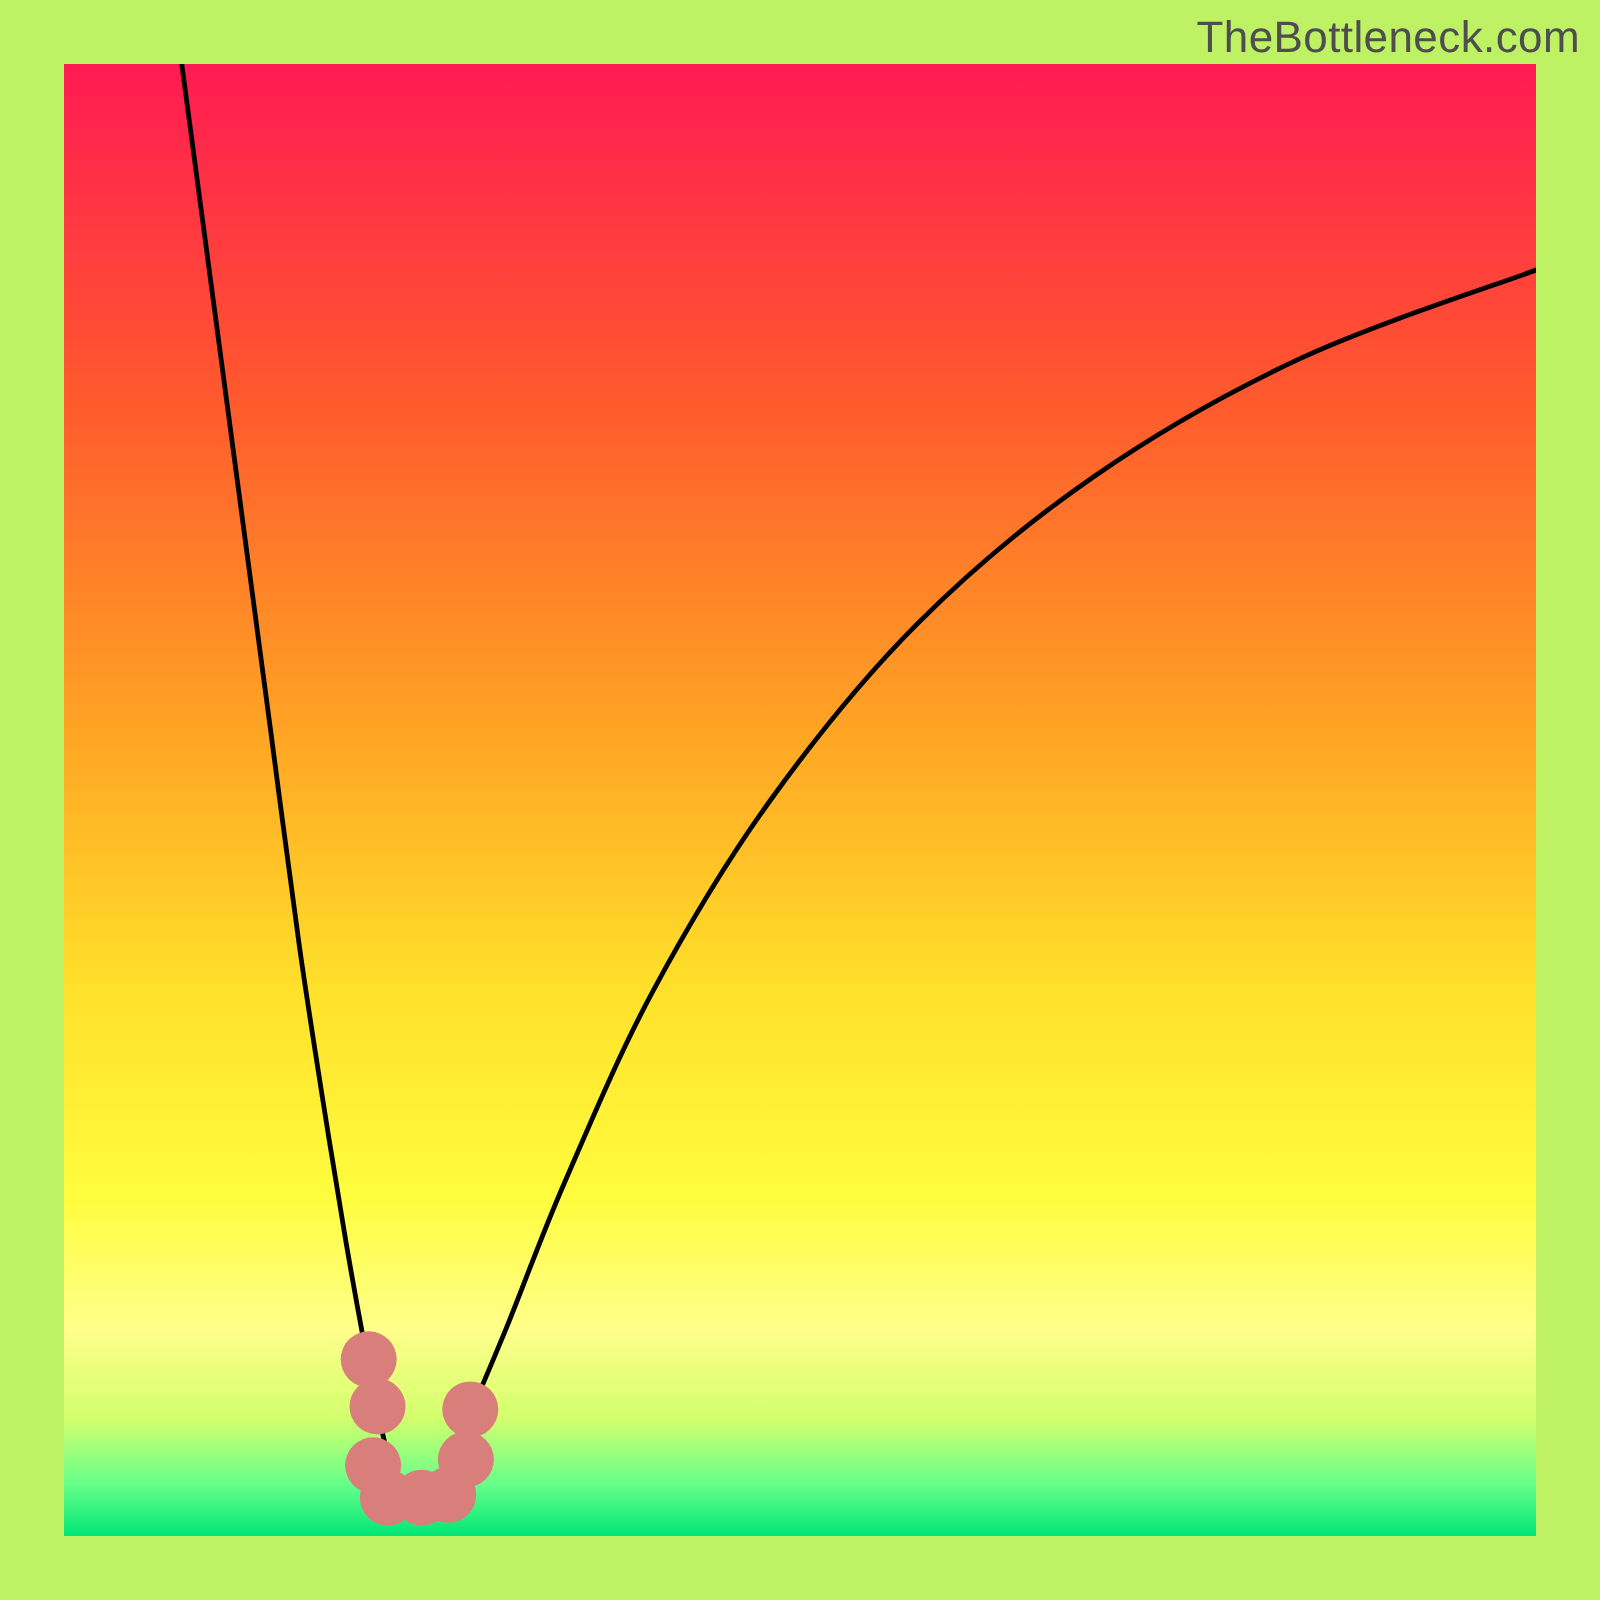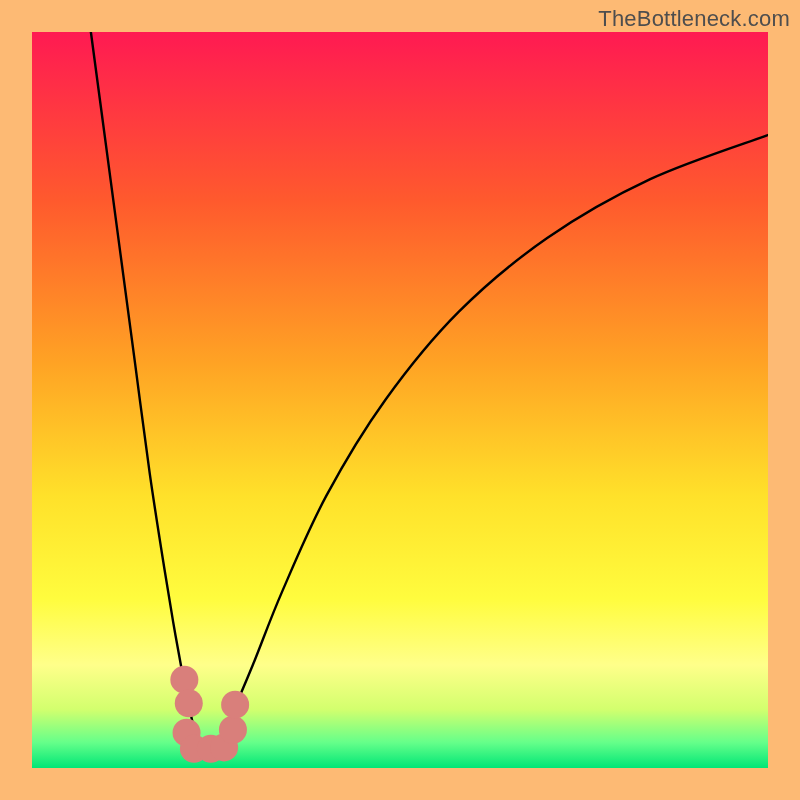--- a/index.html
+++ b/index.html
@@ -9,21 +9,21 @@
     height: 800px;
     background: #000;
     overflow: hidden;
   }
   .frame {
     position: absolute;
     left: 0;
     top: 0;
     width: 800px;
     height: 800px;
-    background: #fdba74;
+    background: #bef264;
   }
   .plot-area {
     position: absolute;
     left: 32px;
     top: 32px;
     width: 736px;
     height: 736px;
     overflow: hidden;
   }
   .gradient {

